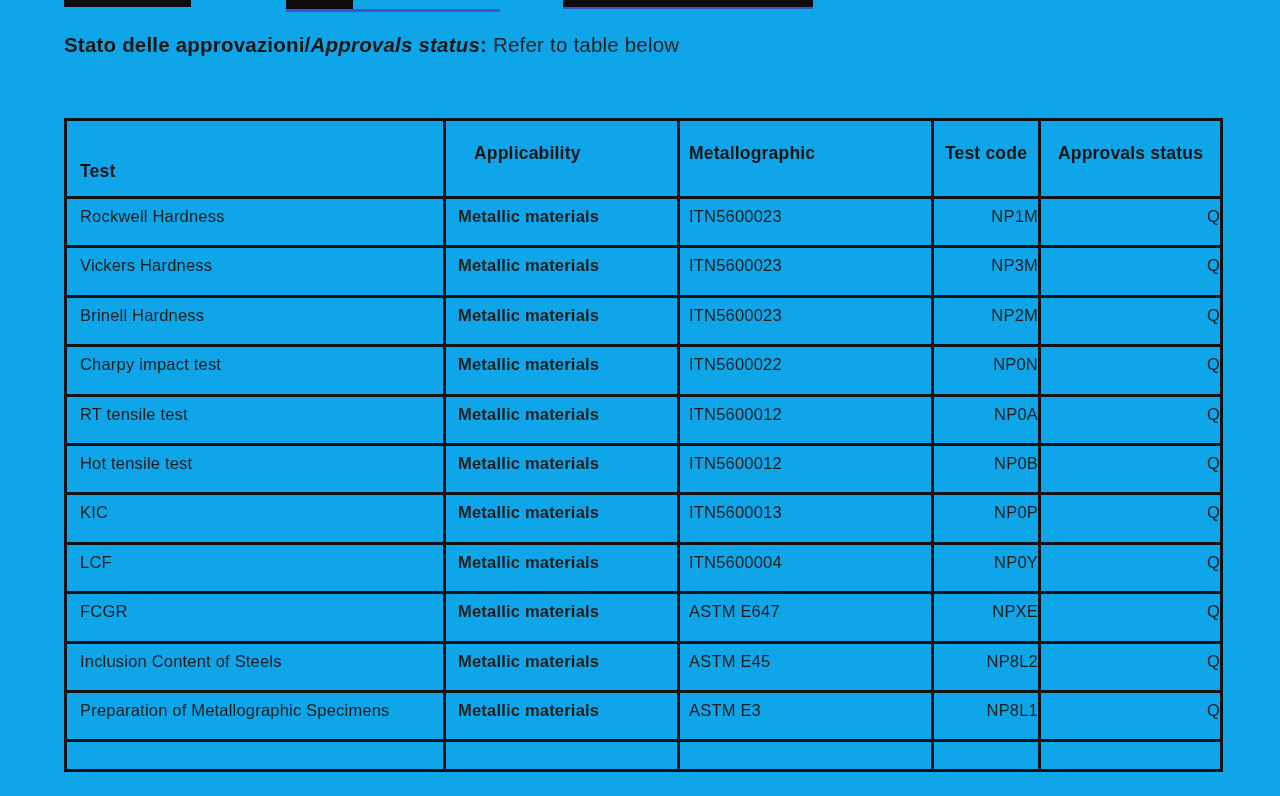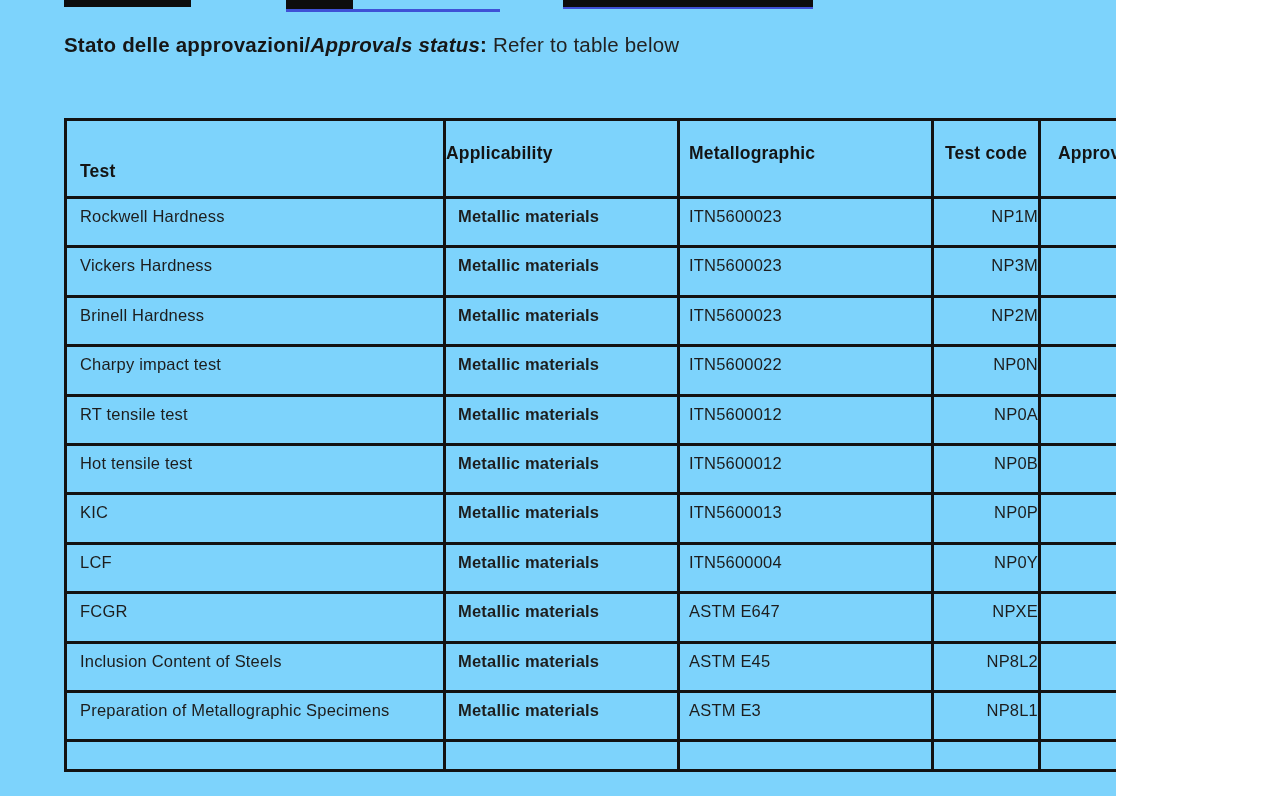--- a/index.html
+++ b/index.html
@@ -1,23 +1,23 @@
 <!DOCTYPE html>
 <html><head>
 <meta charset="utf-8">
 <style>
   * { margin: 0; padding: 0; box-sizing: border-box; }
   html, body { width: 1280px; height: 796px; overflow: hidden; background: #ffffff; }
   body { font-family: "Liberation Sans", "DejaVu Sans", sans-serif; color: #1c1c1c; }
 
   .page {
     position: relative;
-    width: 1116px;
+    width: 1280px;
     height: 796px;
-    background: #7dd3fc;
+    background: #0ea5e9;
     overflow: hidden;
   }
 
   
   .bar { position: absolute; background: #0d0d0d; }
   .bar1 { left: 64px;  top: 0; width: 127px; height: 7px; }
   .bar2 { left: 286px; top: 0; width: 67px;  height: 12px; }
   .bar3 { left: 563px; top: 0; width: 250px; height: 7px; }
   .underline { position: absolute; }
   .u1 { left: 286px; top: 9px; width: 214px; height: 3px; }
@@ -54,21 +54,21 @@
   .approvals thead th {
     height: 78px;
     vertical-align: top;
     text-align: left;
     font-weight: bold;
     font-size: 17.5px;
     padding-top: 22px;
     color: #141414;
   }
   .approvals thead th.col-test          { padding-left: 13px; padding-top: 40px; }
-  .approvals thead th.col-applicability { padding-left: 0; margin-left: 32px; }
+  .approvals thead th.col-applicability { padding-left: 28px; margin-left: 32px; }
   .approvals thead th.col-specification { padding-left: 9px; }
   .approvals thead th.col-code          { text-align: center; padding-left: 0; }
   .approvals thead th.col-status        { text-align: center; padding-left: 0; }
 
   .approvals tbody td {
     height: 49.4px;
     vertical-align: top;
     padding-top: 7px;
     font-size: 16.5px;
     color: #1d1d1d;

